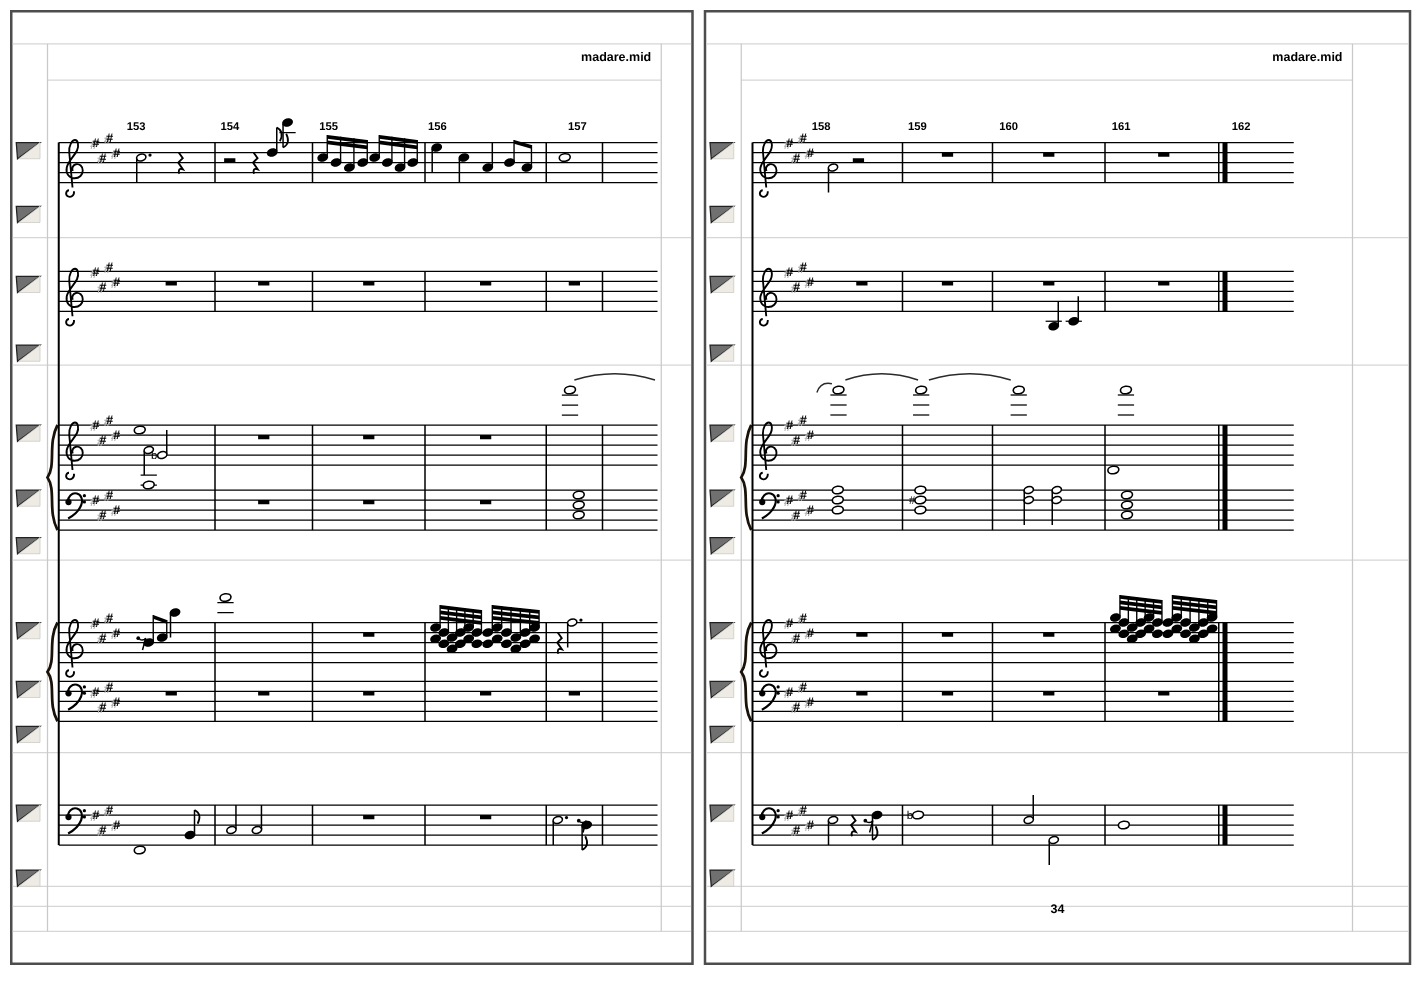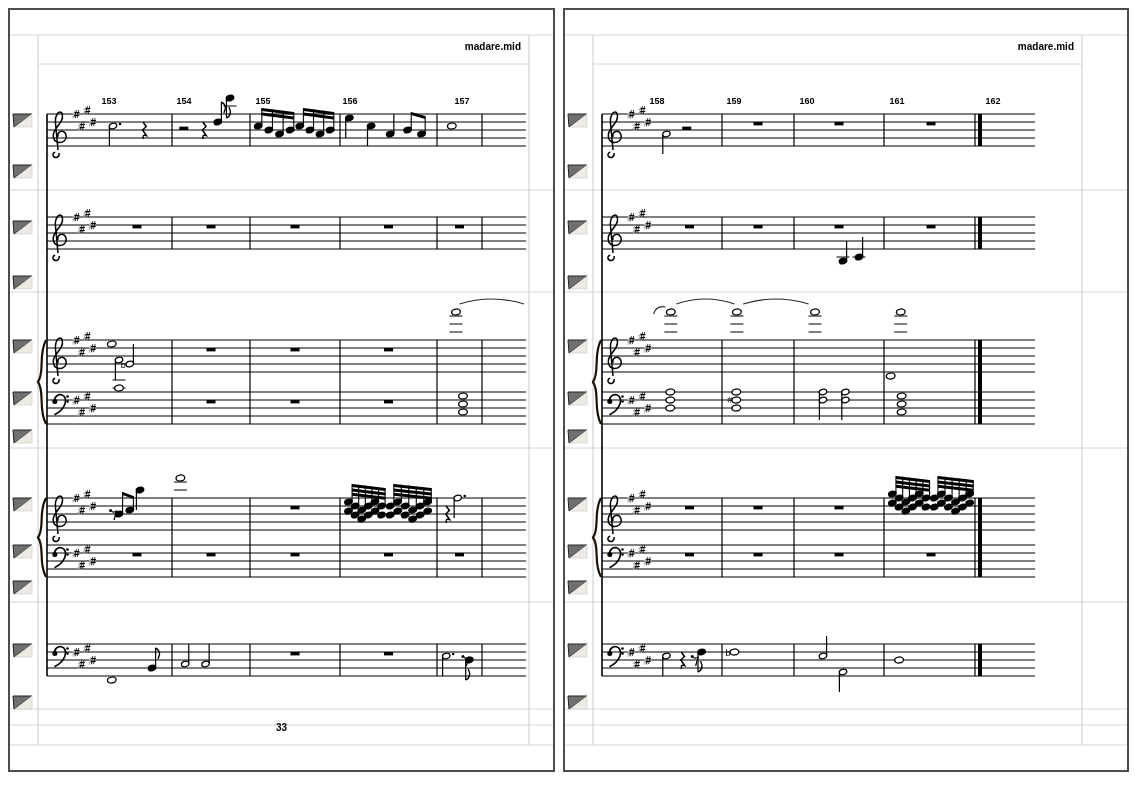--- a/index.html
+++ b/index.html
@@ -399,21 +399,20 @@
           <circle cx="443.2" cy="644" r="1.3" fill="#000"></circle>
           <circle cx="453" cy="646.5" r="1.5" fill="#000"></circle>
           <path d="M454,647.5 q3,1.5 5,-1 l-2.6,9.5" fill="none" stroke="#000" stroke-width="1.2"></path>
           <ellipse cx="459.3" cy="650" rx="3.8" ry="2.7" transform="rotate(-18 459.3 650)" fill="#000" stroke="#000" stroke-width="1.3"></ellipse>
           <line x1="455.7" y1="651" x2="455.7" y2="670" stroke="#000" stroke-width="1.2"></line>
           <path d="M455.7,670 c4,-2 5,-6 2.5,-11" fill="none" stroke="#000" stroke-width="1.4"></path>
         </g>
       </g>
     </svg>
   <div class="fname" id="fn0" style="right: 32px;">madare.mid</div>
-  <div class="pnum" id="pn0">33</div>
 </div>
 
 <div class="page" id="page1" style="left:563px;width:562px;">
   <svg id="svg1" width="562" height="760">
       <g>
         <line x1="0" y1="25" x2="562" y2="25" stroke="#d6d6d6" stroke-width="1"></line>
         <line x1="28" y1="54" x2="517" y2="54" stroke="#d6d6d6" stroke-width="1"></line>
         <line x1="0" y1="180" x2="562" y2="180" stroke="#d6d6d6" stroke-width="1"></line>
         <line x1="0" y1="282" x2="562" y2="282" stroke="#d6d6d6" stroke-width="1"></line>
         <line x1="0" y1="438" x2="562" y2="438" stroke="#d6d6d6" stroke-width="1"></line>
@@ -755,13 +754,14 @@
           <text x="160.44" y="645.5" font-size="9" font-family="Liberation Sans, sans-serif">b</text>
           <ellipse cx="258" cy="646" rx="3.8" ry="2.7" transform="rotate(-18 258 646)" fill="#fff" stroke="#000" stroke-width="1.3"></ellipse>
           <line x1="261.6" y1="645" x2="261.6" y2="626" stroke="#000" stroke-width="1.2"></line>
           <ellipse cx="278" cy="662" rx="3.8" ry="2.7" transform="rotate(-18 278 662)" fill="#fff" stroke="#000" stroke-width="1.3"></ellipse>
           <line x1="274.4" y1="663" x2="274.4" y2="682" stroke="#000" stroke-width="1.2"></line>
           <ellipse cx="334.08" cy="650" rx="4.4" ry="3" transform="rotate(-8 334.08 650)" fill="#fff" stroke="#000" stroke-width="1.3"></ellipse>
         </g>
       </g>
     </svg>
   <div class="fname" id="fn1" style="right: 53px;">madare.mid</div>
+  <div class="pnum" id="pn1">34</div>
 </div>
 
 </body></html>

